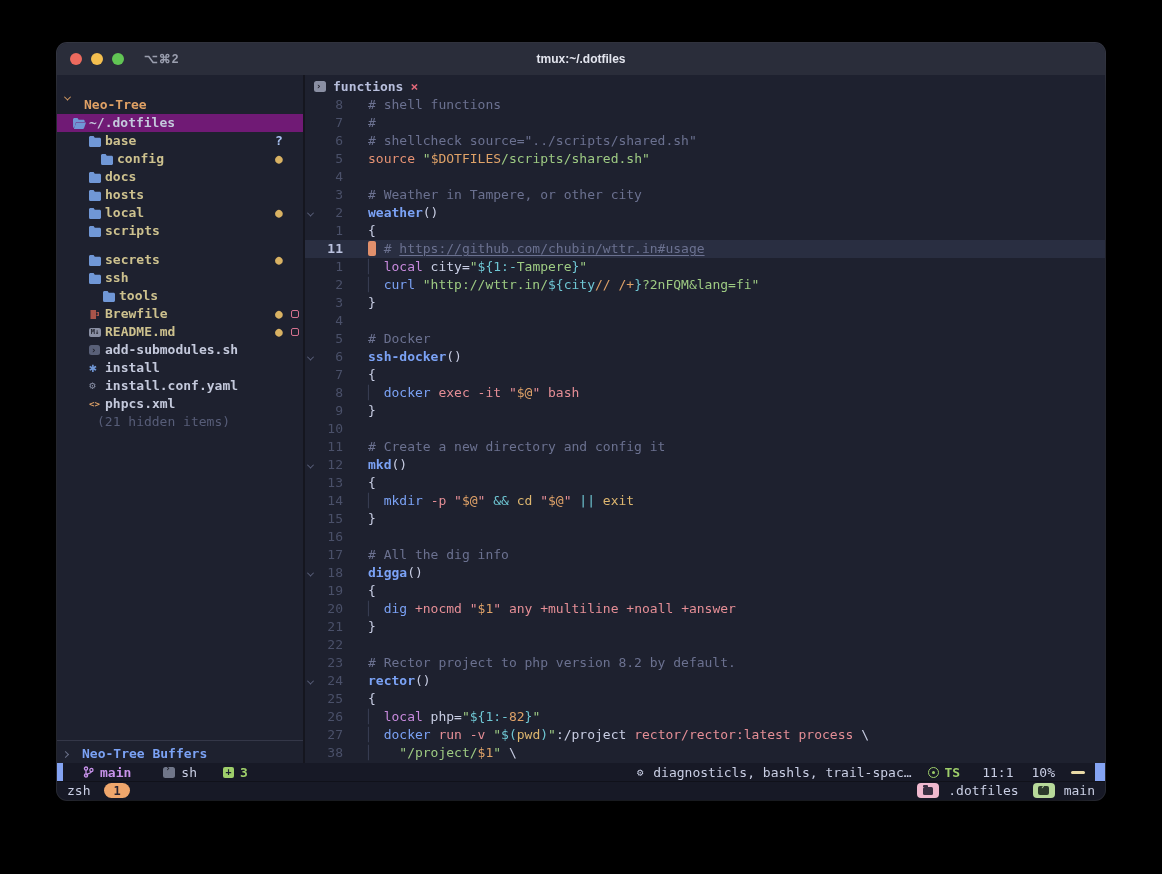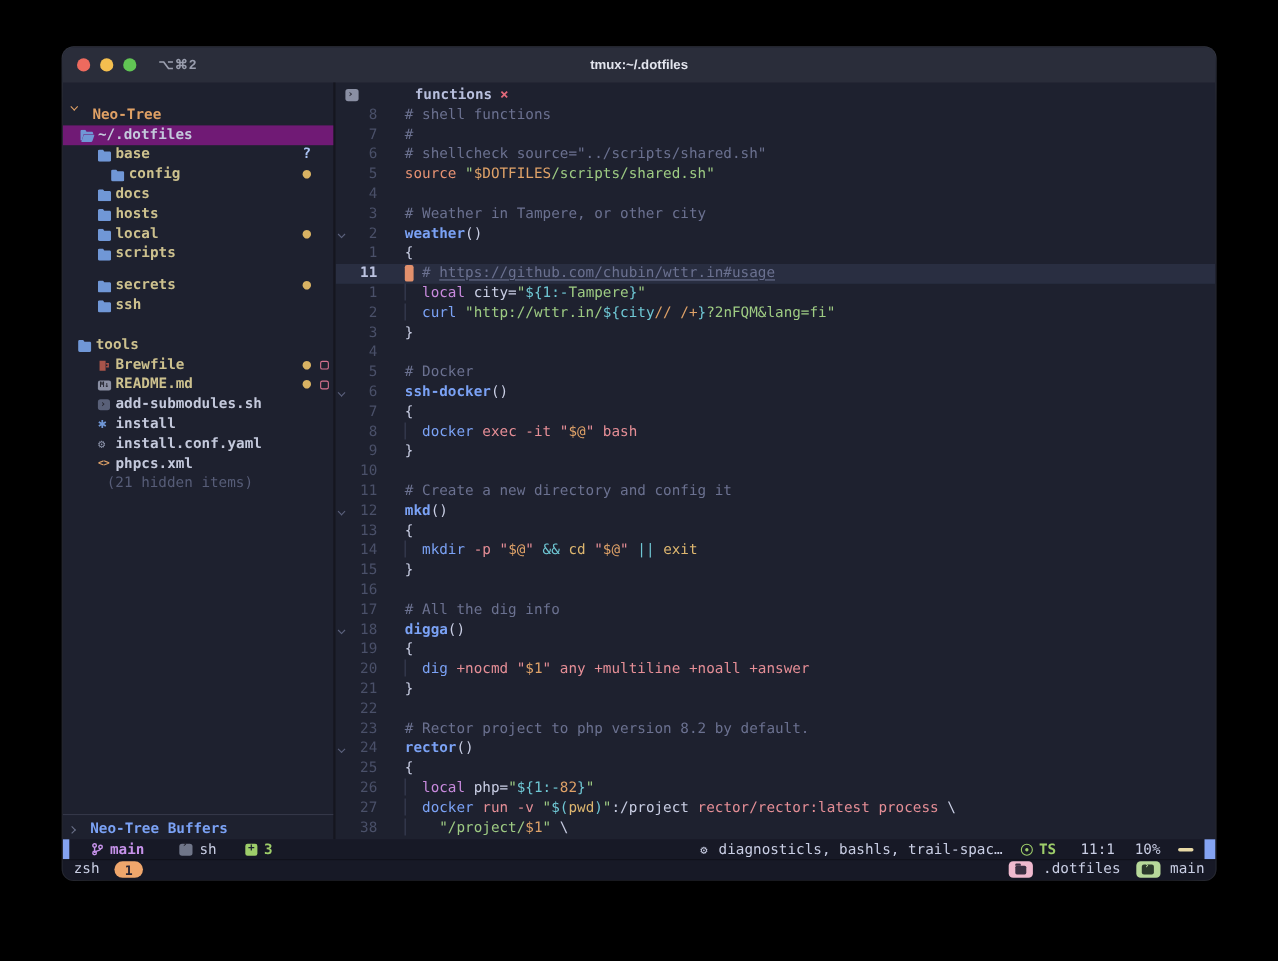--- a/index.html
+++ b/index.html
@@ -38,21 +38,21 @@
   .sqslot { width:8px; height:8px; }
   .sq-on { border:1.5px solid #d5728f; border-radius:2px; }
   .chev { width:5px; height:5px; border-right:1.6px solid; border-bottom:1.6px solid; display:inline-block; }
   .chev.down { transform:rotate(45deg) translate(-1px,-1px); }
   .chev.right { transform:rotate(-45deg); }
   .sidebar-bottom { position:absolute; left:0; right:0; bottom:0; height:23px; border-top:1px solid #343748; display:flex; align-items:flex-end; }
   .buffers-row { height:18px; display:flex; align-items:center; width:100%; }
 
   .editor { flex:1 1 auto; display:flex; flex-direction:column; overflow:hidden; }
   .winbar { height:21px; display:flex; align-items:center; gap:7px; padding-left:9px; padding-top:2px; }
-  .winbar .tab-label { color:#b8bfdd; font-weight:bold;margin-left:44px; }
+  .winbar .tab-label { color:#b8bfdd; font-weight:bold; }
   .tab-close { color:#e2697a; font-weight:bold; cursor:pointer; }
   .mini-term {
     width:12px; height:11px; background:#8a8fa3; border-radius:2.5px; position:relative; display:inline-block;
   }
   .mini-term::after { content:"›"; position:absolute; left:2px; top:-4px; color:#23242e; font-size:9px; font-weight:bold; }
 
   #code { flex:1; }
   .crow { height:18px; display:flex; align-items:center; }
   .crow.cur { background:#292e41; }
   .fold { width:10px; flex:0 0 10px; display:flex; justify-content:center; }
@@ -132,21 +132,21 @@
               </svg></span><span class="tlabel" style="color:#cdc18e;">local</span><span class="badges"><span class="dotslot" style="color:#d9b263;">●</span><span class="sqslot "></span></span></div>
           <div class="trow" style="padding-left: 32px;"><span class="ticon"><svg width="12" height="11" viewBox="0 0 12 11">
                 <path d="M0 1.5C0 .7.7 0 1.5 0h3.1l1.2 1.7h4.7c.8 0 1.5.6 1.5 1.4v6.4c0 .8-.7 1.5-1.5 1.5h-9A1.5 1.5 0 0 1 0 9.5z" fill="#7097d6"></path>
               </svg></span><span class="tlabel" style="color:#cdc18e;">scripts</span></div>
           <div class="trow" style="padding-left: 32px; margin-top: 11px;"><span class="ticon"><svg width="12" height="11" viewBox="0 0 12 11">
                 <path d="M0 1.5C0 .7.7 0 1.5 0h3.1l1.2 1.7h4.7c.8 0 1.5.6 1.5 1.4v6.4c0 .8-.7 1.5-1.5 1.5h-9A1.5 1.5 0 0 1 0 9.5z" fill="#7097d6"></path>
               </svg></span><span class="tlabel" style="color:#cdc18e;">secrets</span><span class="badges"><span class="dotslot" style="color:#d9b263;">●</span><span class="sqslot "></span></span></div>
           <div class="trow" style="padding-left: 32px;"><span class="ticon"><svg width="12" height="11" viewBox="0 0 12 11">
                 <path d="M0 1.5C0 .7.7 0 1.5 0h3.1l1.2 1.7h4.7c.8 0 1.5.6 1.5 1.4v6.4c0 .8-.7 1.5-1.5 1.5h-9A1.5 1.5 0 0 1 0 9.5z" fill="#7097d6"></path>
               </svg></span><span class="tlabel" style="color:#cdc18e;">ssh</span></div>
-          <div class="trow" style="padding-left: 14px; margin-top: 18px;"><span class="ticon"><svg width="12" height="11" viewBox="0 0 12 11">
+          <div class="trow" style="padding-left: 46px;"><span class="ticon"><svg width="12" height="11" viewBox="0 0 12 11">
                 <path d="M0 1.5C0 .7.7 0 1.5 0h3.1l1.2 1.7h4.7c.8 0 1.5.6 1.5 1.4v6.4c0 .8-.7 1.5-1.5 1.5h-9A1.5 1.5 0 0 1 0 9.5z" fill="#7097d6"></path>
               </svg></span><span class="tlabel" style="color:#cdc18e;">tools</span></div>
           <div class="trow" style="padding-left: 32px;"><span class="ticon"><svg width="11" height="11" viewBox="0 0 11 11">
                 <path d="M1.5 1h5.5v9H1.5z M7.5 3H10v4H7.5v-1.3h1.2V4.3H7.5z" fill="#a8544a"></path>
               </svg></span><span class="tlabel" style="color:#cdc18e;">Brewfile</span><span class="badges"><span class="dotslot" style="color:#d9b263;">●</span><span class="sqslot sq-on"></span></span></div>
           <div class="trow" style="padding-left: 32px;"><span class="ticon"><span style="width:12px;height:9px;background:#8a8fa3;border-radius:2px;display:inline-flex;align-items:center;justify-content:center;color:#23242e;font-size:7px;font-weight:bold;line-height:1;">M↓</span></span><span class="tlabel" style="color:#cdc18e;">README.md</span><span class="badges"><span class="dotslot" style="color:#d9b263;">●</span><span class="sqslot sq-on"></span></span></div>
           <div class="trow" style="padding-left: 32px;"><span class="ticon"><span class="mini-term" style="background:#596078;width:11px;height:10px;"></span></span><span class="tlabel" style="color:#c4c9dc;">add-submodules.sh</span></div>
           <div class="trow" style="padding-left: 32px;"><span class="ticon"><span style="color:#7097d6;font-weight:bold;">✱</span></span><span class="tlabel" style="color:#c4c9dc;">install</span></div>
           <div class="trow" style="padding-left: 32px;"><span class="ticon"><span style="color:#8b92a8;font-size:11px;">⚙</span></span><span class="tlabel" style="color:#c4c9dc;">install.conf.yaml</span></div>
           <div class="trow" style="padding-left: 32px;"><span class="ticon"><span style="color:#dfa268;font-size:9px;font-weight:bold;">&lt;&gt;</span></span><span class="tlabel" style="color:#c4c9dc;">phpcs.xml</span></div>

